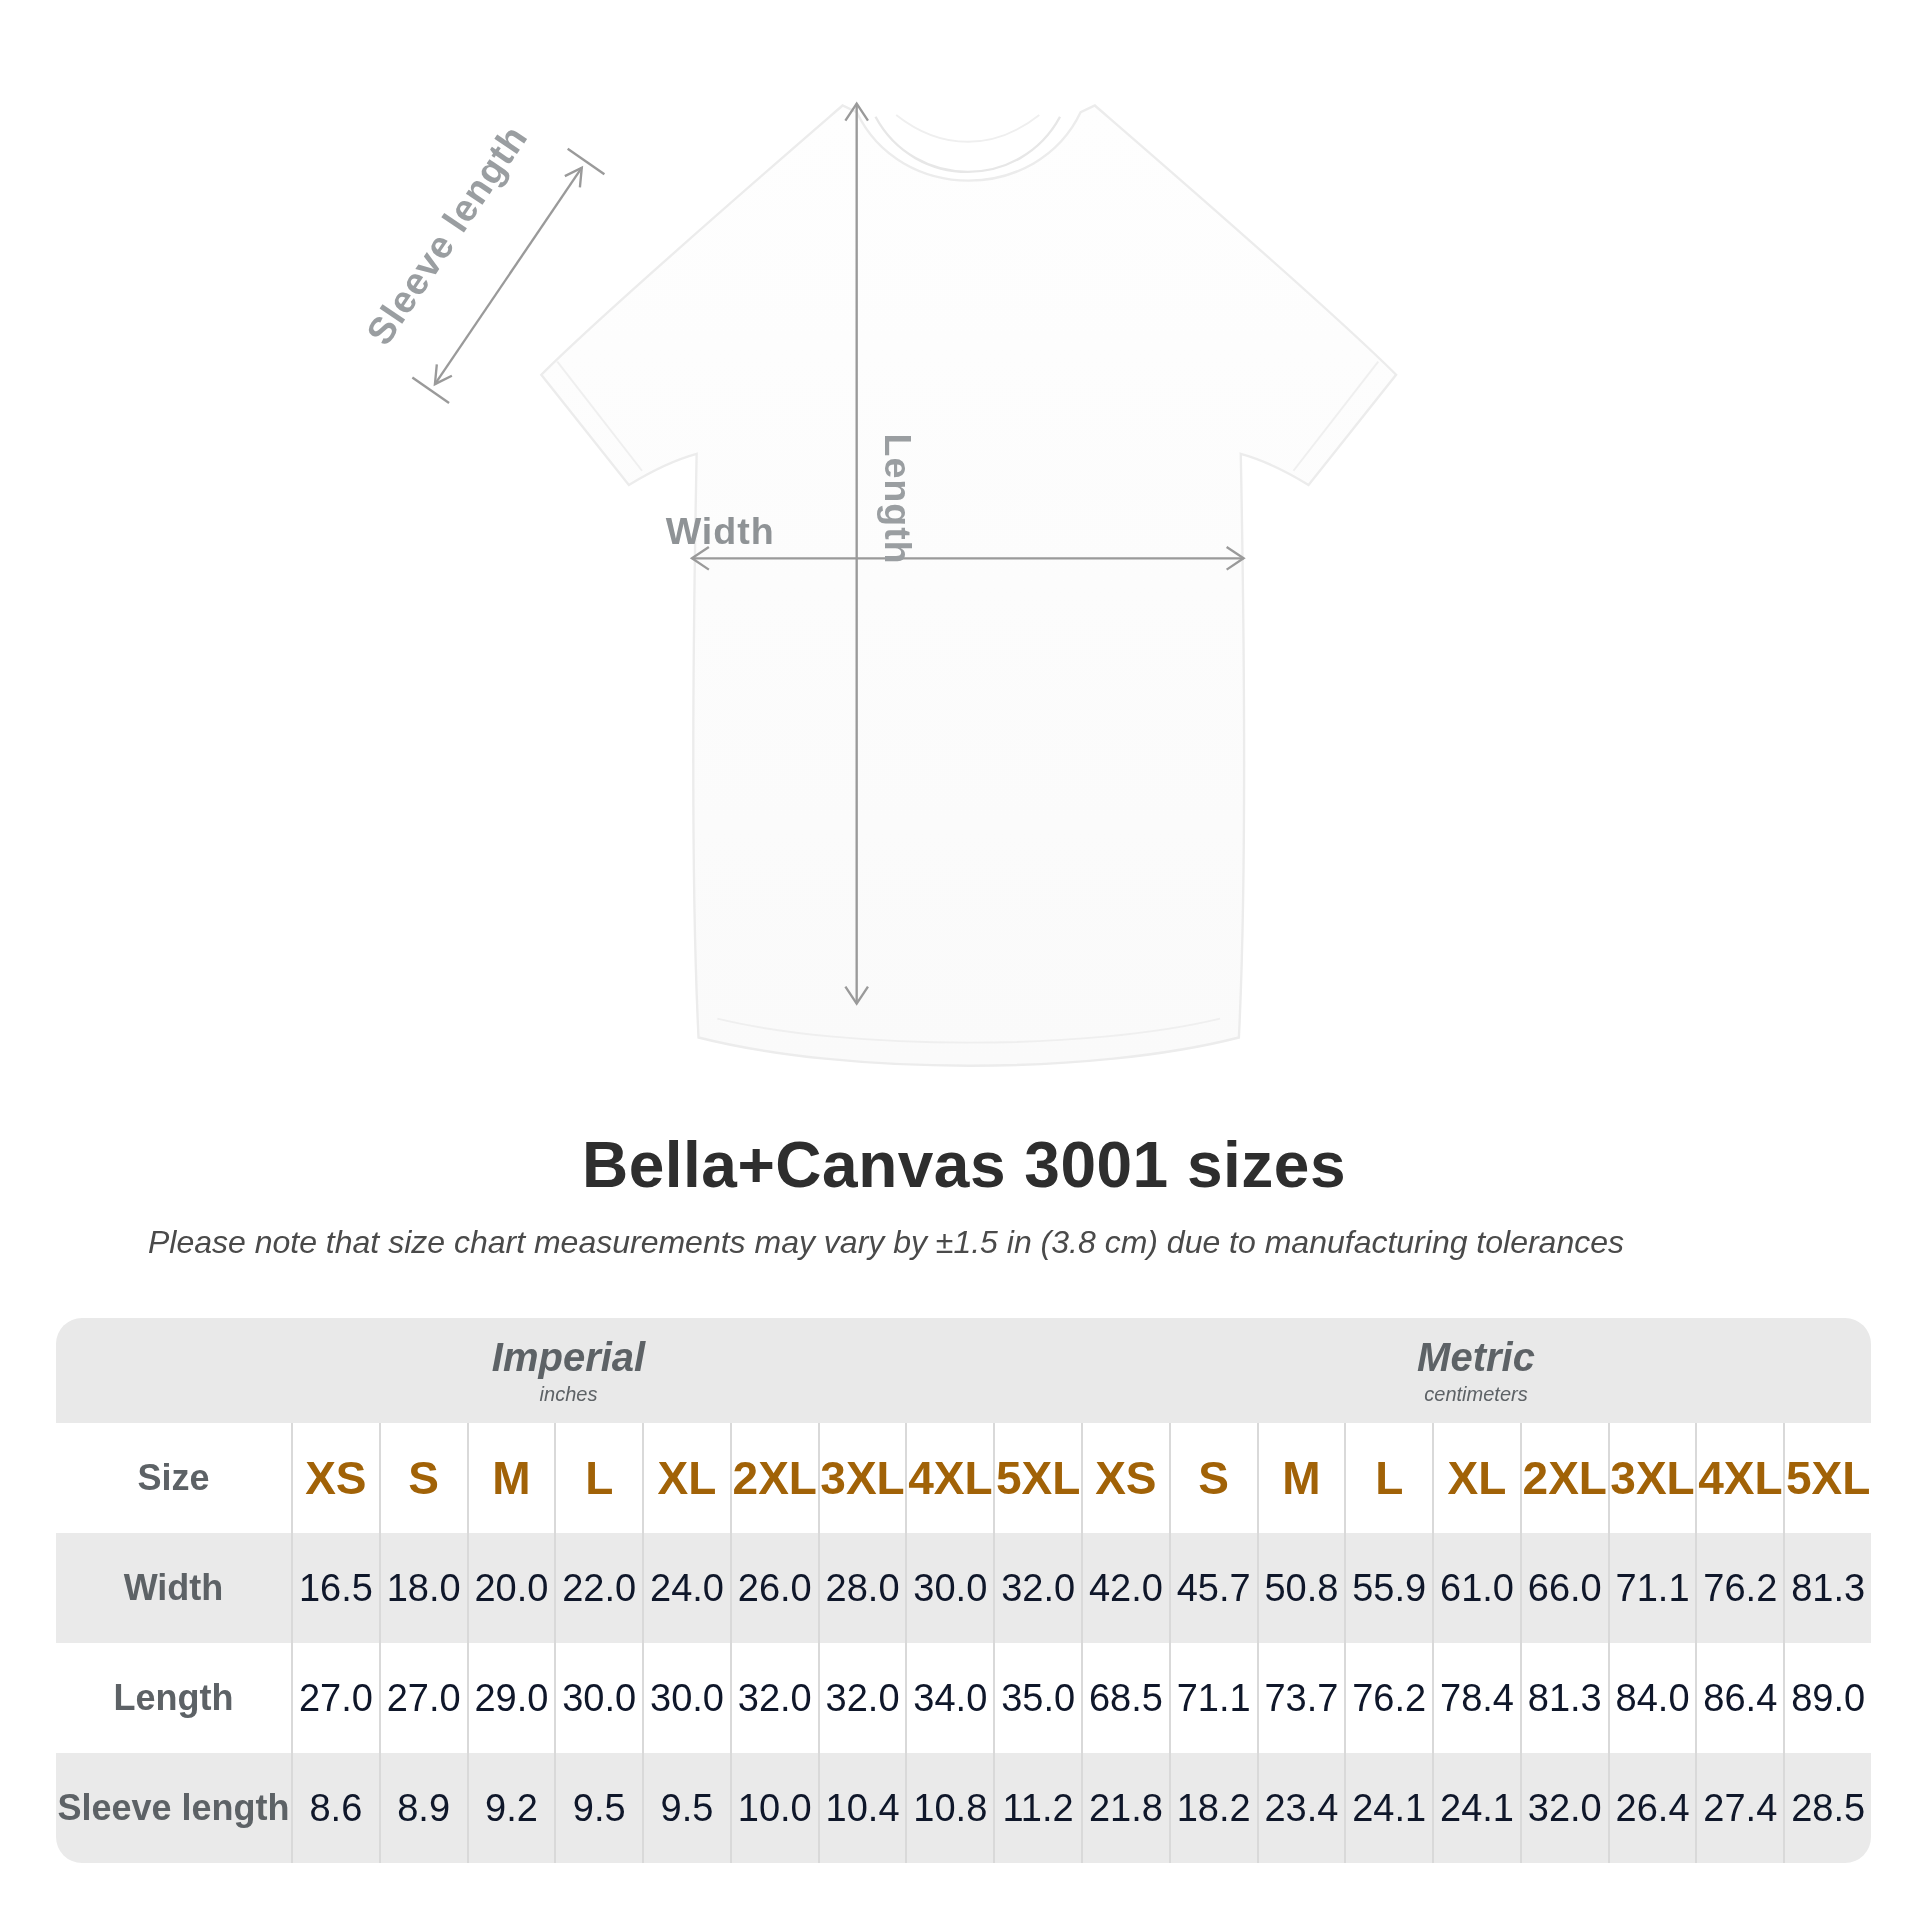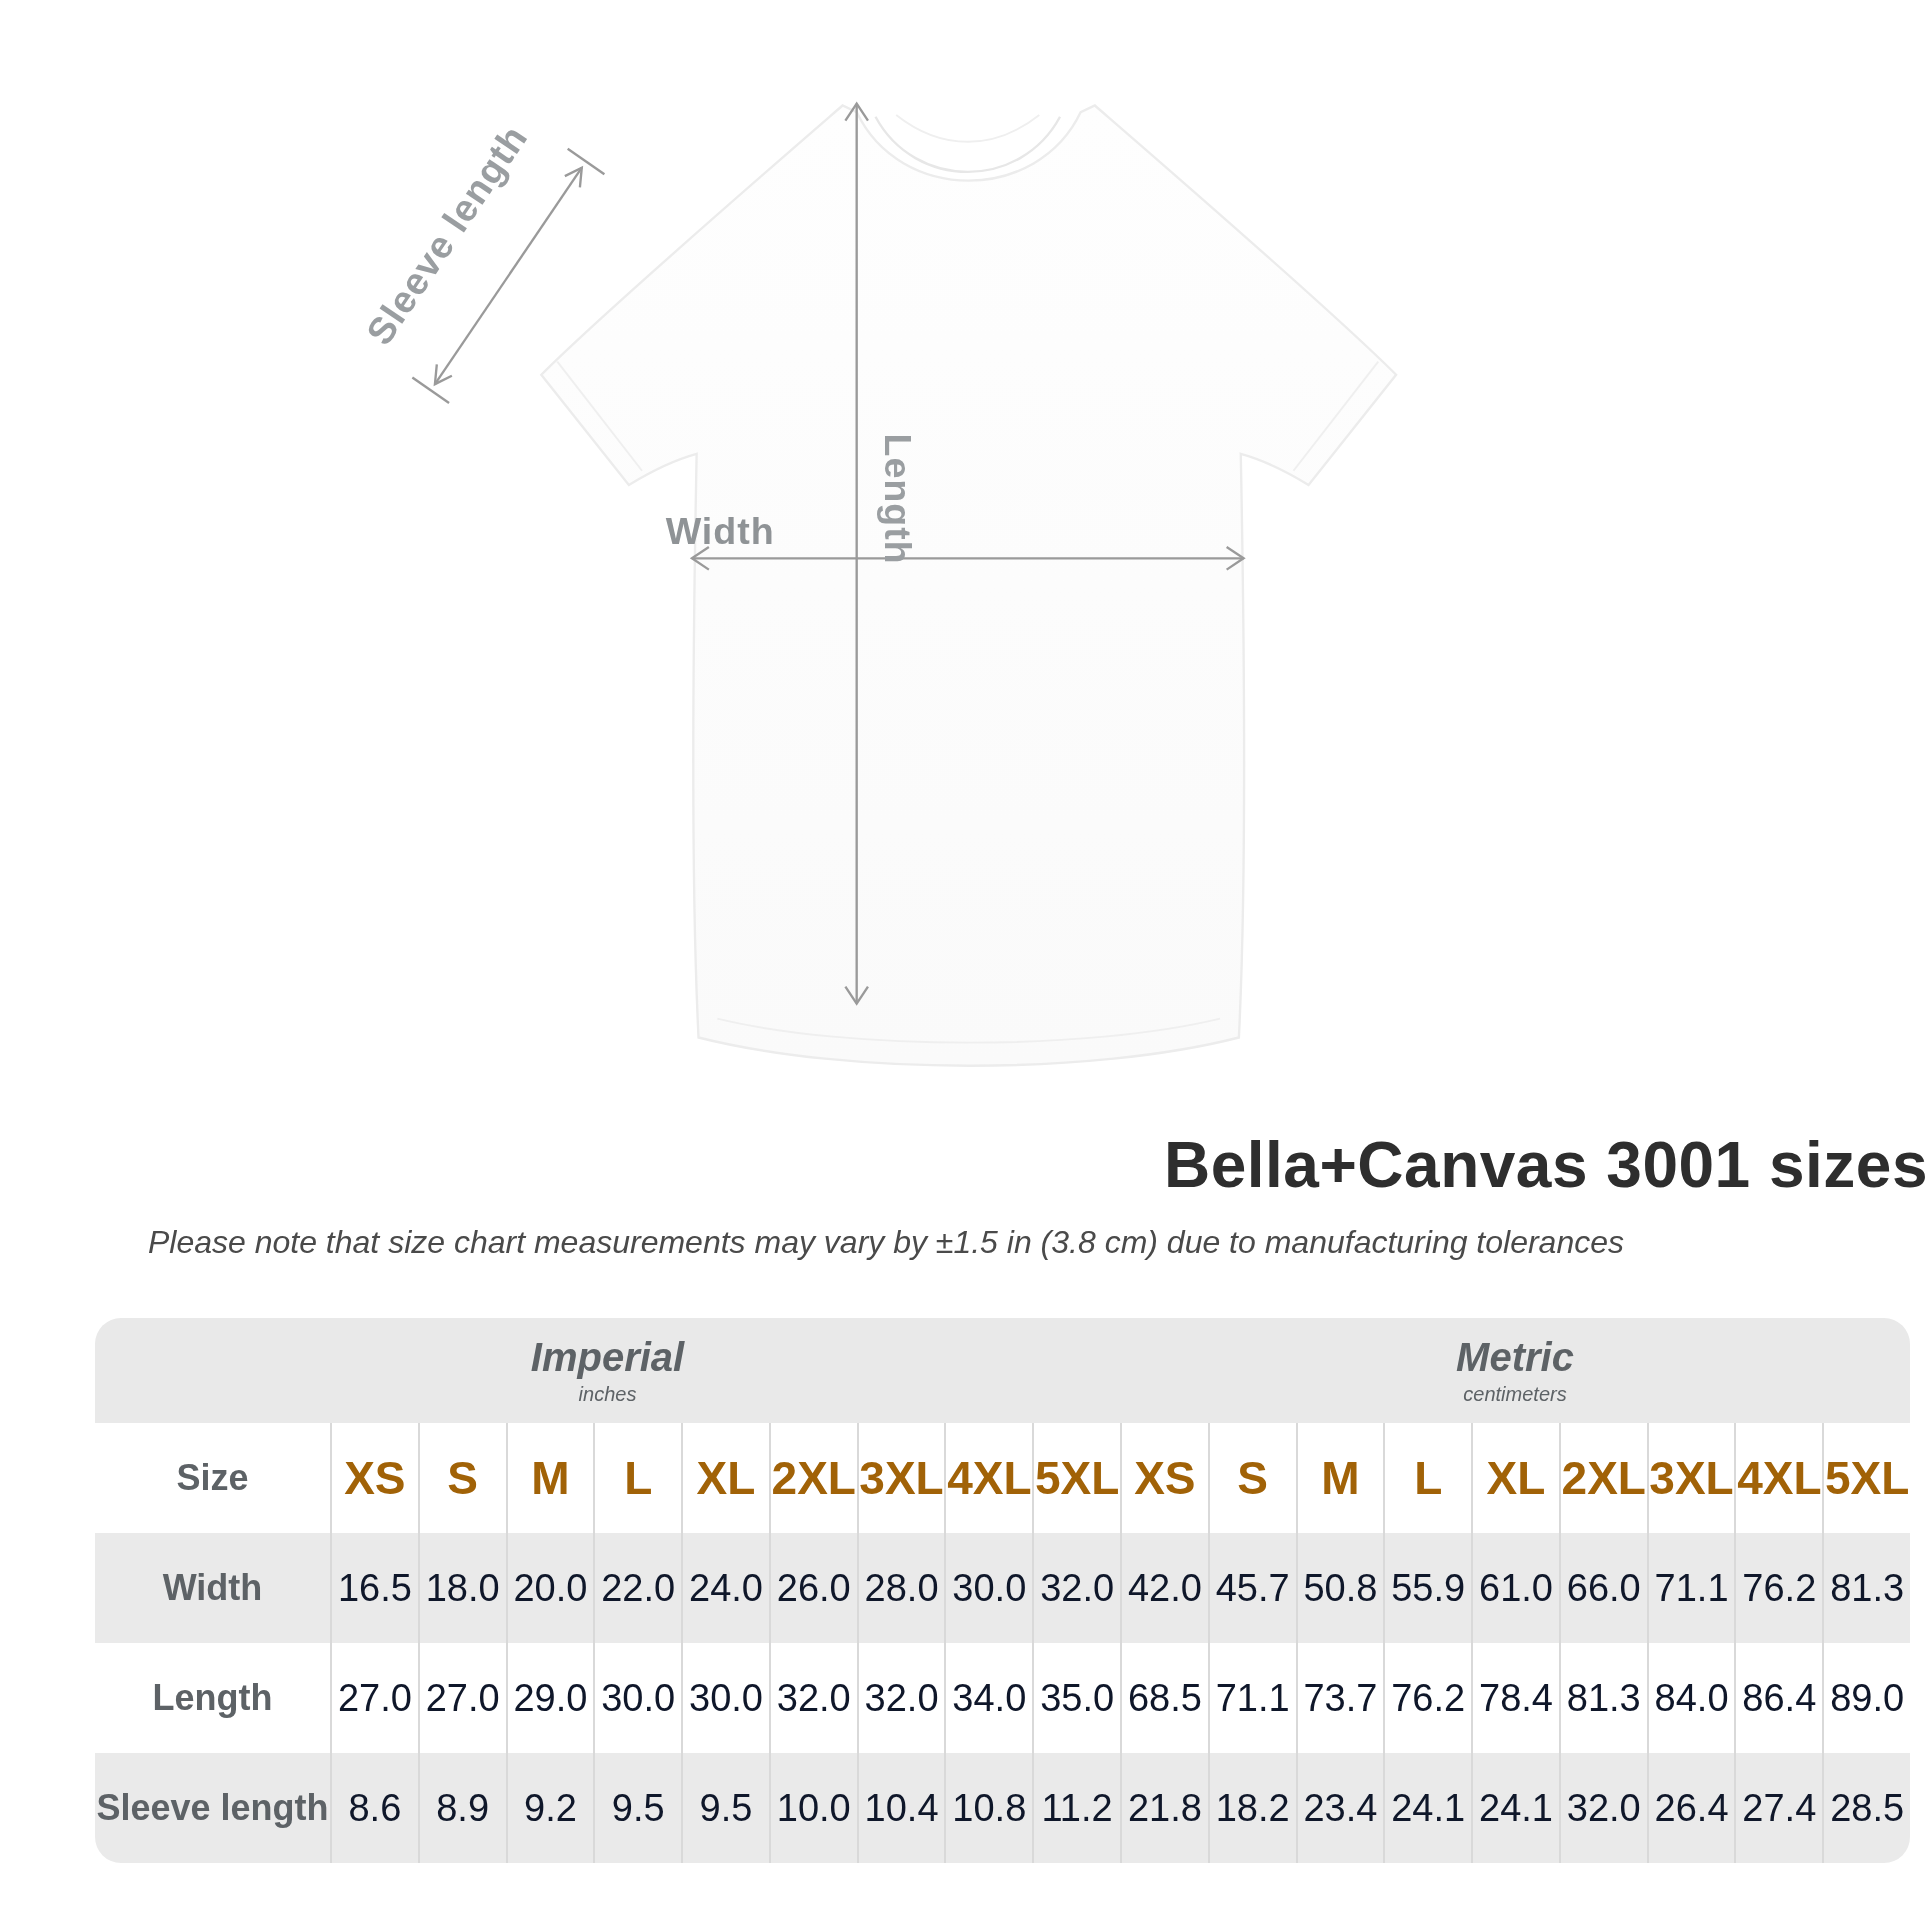--- a/index.html
+++ b/index.html
@@ -4,31 +4,31 @@
 <style>
   html,body{margin:0;padding:0;background:#ffffff;}
   .page{
     position:relative;width:1928px;height:1928px;background:#ffffff;
     font-family:"Liberation Sans","DejaVu Sans",sans-serif;overflow:hidden;
   }
   
   .diagram{position:absolute;left:0;top:0;width:1928px;height:1111px;}
   
   .title{
-    position:absolute;left:0;top:1128px;width:1928px;text-align:right;
+    position:absolute;left:0;top:1128px;width:1928px;text-align:center;
     font-size:64px;font-weight:bold;color:#2e2e2e;letter-spacing:0.5px;
   }
   .subtitle{
     position:absolute;left:0;top:1224px;width:1624px;text-align:right;
     font-size:32px;font-style:italic;color:#4a4a4a;
   }
   
   .size-table{
     position:absolute;left:56px;top:1318px;width:1815px;
-    border-radius:26px;overflow:hidden;margin-left:39px;
+    border-radius:26px;overflow:hidden;
   }
   .unit-band{
     display:grid;grid-template-columns:1025px 1fr;height:105px;background:#e9e9e9;
   }
   .unit-cell{display:flex;flex-direction:column;align-items:center;justify-content:center;gap:3.8px;}
   .unit-name{font-size:40px;font-weight:bold;font-style:italic;color:#5d6266;}
   .unit-sub{font-size:20px;font-style:italic;color:#5d6266;}
   .t-row{
     display:grid;grid-template-columns:235px repeat(18,1fr);
     height:110px;background:#ffffff;

